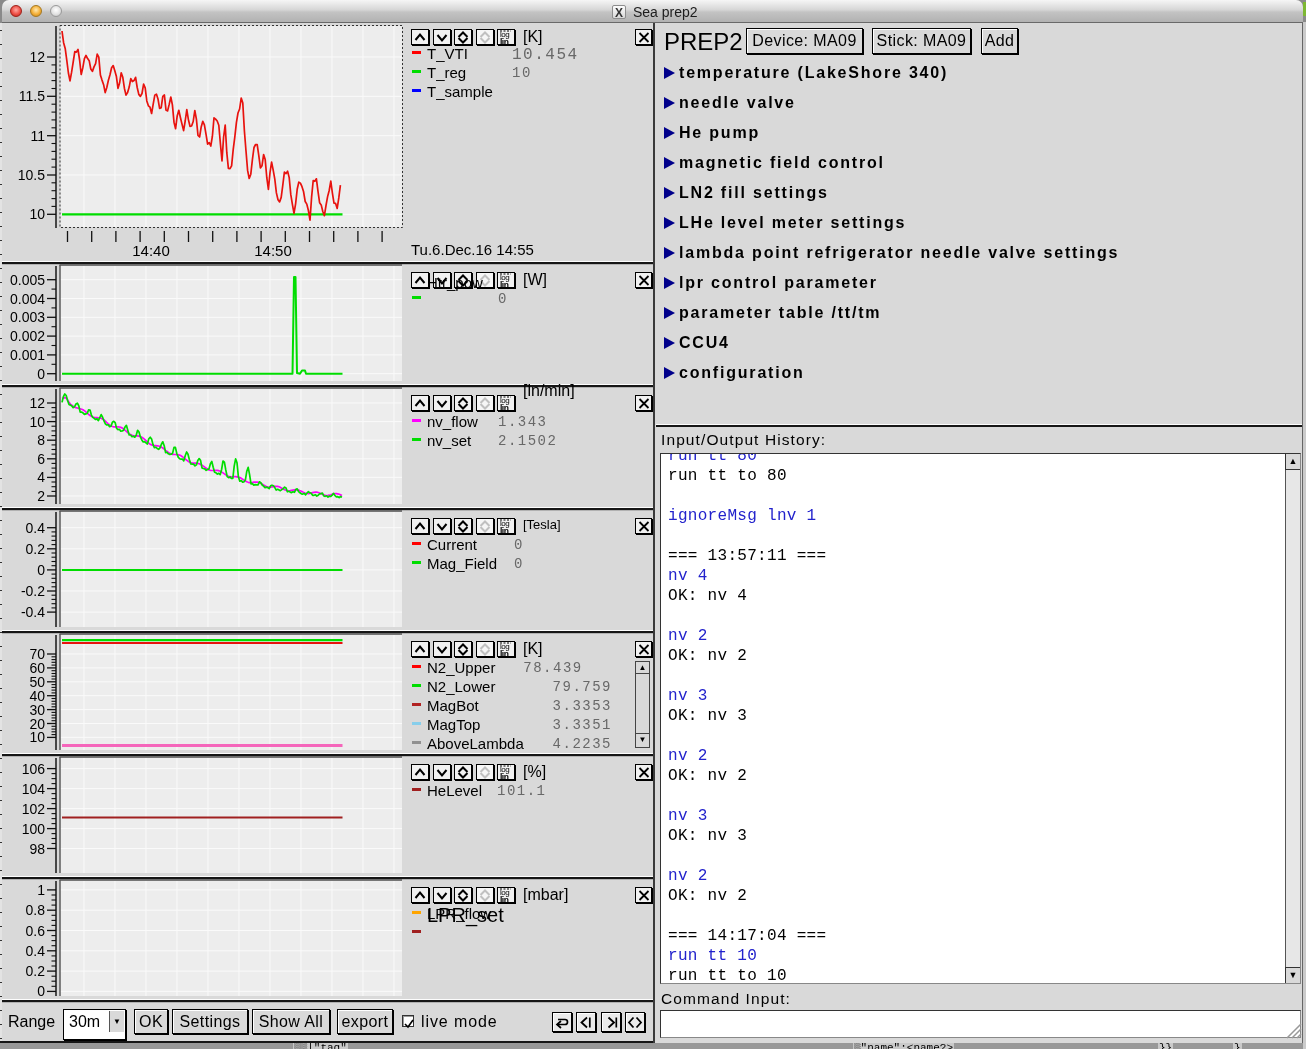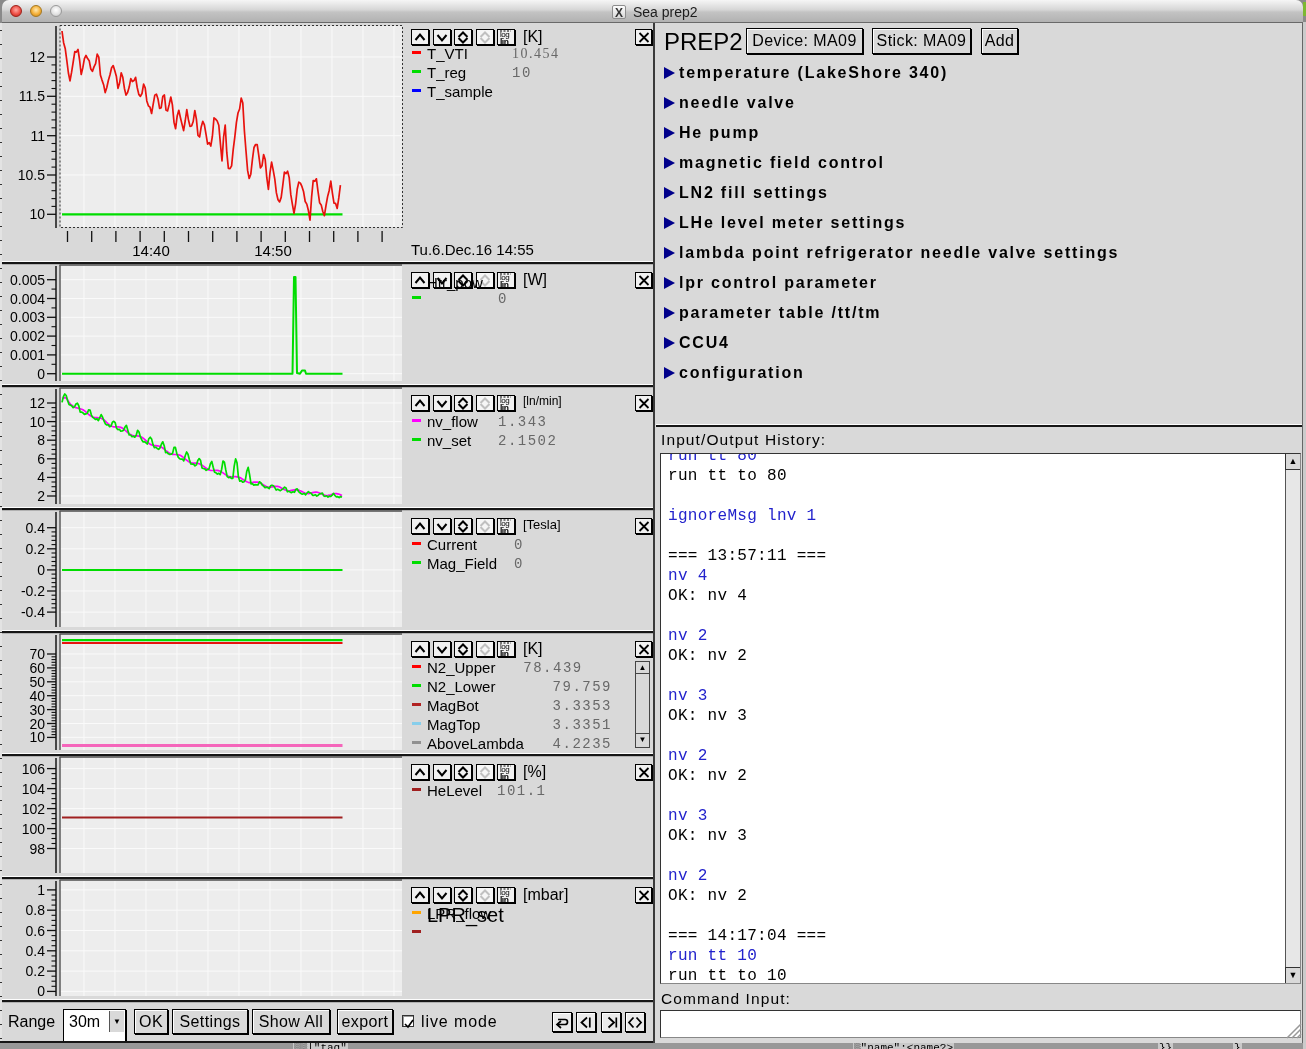--- a/index.html
+++ b/index.html
@@ -416,21 +416,21 @@
     </svg>
   </div>
 <div class="tkb" style="left:635px;top:29px;width:17px;height:16px;background:#f1f1f1">
     <svg width="16" height="15">
       <path d="M3.5,3 L12.5,12 M12.5,3 L3.5,12" fill="none" stroke="#000" stroke-width="1.8"></path>
     </svg>
   </div>
 <div style="position:absolute;left:523px;top:28px;font-size:16px">[K]</div>
 <div style="position:absolute;left:412px;top:51px;width:9px;height:3px;background:#ff0000"></div>
 <div style="position:absolute;left:427px;top:45px;font-size:15px">T_VTI</div>
-<div style="position:absolute;left:512px;top:46px;font-family:Liberation Serif, serif;font-size:14px;letter-spacing:1.5px;color:#686868">10.454</div>
+<div style="position:absolute;left:512px;top:46px;font-family:Liberation Mono, monospace;font-size:16px;letter-spacing:1.5px;color:#686868">10.454</div>
 <div style="position:absolute;left:412px;top:70px;width:9px;height:3px;background:#00dd00"></div>
 <div style="position:absolute;left:427px;top:64px;font-size:15px">T_reg</div>
 <div style="position:absolute;left:512px;top:65px;font-family:'Liberation Mono',monospace;font-size:14px;letter-spacing:1.5px;color:#686868">10</div>
 <div style="position:absolute;left:412px;top:89px;width:9px;height:3px;background:#0000ff"></div>
 <div style="position:absolute;left:427px;top:83px;font-size:15px">T_sample</div>
 <div style="position:absolute;left:411px;top:241px;font-size:15px">Tu.6.Dec.16 14:55</div>
 <div class="tkb" style="left:411px;top:272px;width:18px;height:16px;background:#f1f1f1">
     <svg width="16" height="15">
       <path d="M3.5,10 L8,4.5 L12.5,10" fill="none" stroke="#000" stroke-width="2"></path>
     </svg>
@@ -491,21 +491,21 @@
       <text x="2" y="7" font-size="8" font-family="Liberation Sans" letter-spacing="-0.5">log</text>
       <text x="2" y="14.5" font-size="8.5" font-weight="bold" font-family="Liberation Sans" letter-spacing="-0.5">lin</text>
       <line x1="2" y1="1" x2="13" y2="1" stroke="#000" stroke-dasharray="2,1.5"></line>
     </svg>
   </div>
 <div class="tkb" style="left:635px;top:395px;width:17px;height:16px;background:#f1f1f1">
     <svg width="16" height="15">
       <path d="M3.5,3 L12.5,12 M12.5,3 L3.5,12" fill="none" stroke="#000" stroke-width="1.8"></path>
     </svg>
   </div>
-<div style="position:absolute;left:523px;top:394px;font-size:12px">[ln/min]</div>
+<div style="position:absolute;left:523px;top:382px;font-size:16px">[ln/min]</div>
 <div style="position:absolute;left:412px;top:419px;width:9px;height:3px;background:#ff00ff"></div>
 <div style="position:absolute;left:427px;top:413px;font-size:15px">nv_flow</div>
 <div style="position:absolute;left:498px;top:414px;font-family:'Liberation Mono',monospace;font-size:14px;letter-spacing:1.5px;color:#686868">1.343</div>
 <div style="position:absolute;left:412px;top:438px;width:9px;height:3px;background:#00dd00"></div>
 <div style="position:absolute;left:427px;top:432px;font-size:15px">nv_set</div>
 <div style="position:absolute;left:498px;top:433px;font-family:'Liberation Mono',monospace;font-size:14px;letter-spacing:1.5px;color:#686868">2.1502</div>
 <div class="tkb" style="left:411px;top:518px;width:18px;height:16px;background:#f1f1f1">
     <svg width="16" height="15">
       <path d="M3.5,10 L8,4.5 L12.5,10" fill="none" stroke="#000" stroke-width="2"></path>
     </svg>
@@ -662,21 +662,21 @@
     <svg width="16" height="15">
       <path d="M3.5,3 L12.5,12 M12.5,3 L3.5,12" fill="none" stroke="#000" stroke-width="1.8"></path>
     </svg>
   </div>
 <div style="position:absolute;left:523px;top:886px;font-size:16px">[mbar]</div>
 <div style="position:absolute;left:412px;top:911px;width:9px;height:3px;background:#ffa500"></div>
 <div style="position:absolute;left:427px;top:905px;font-size:15px">LPR_flow</div>
 <div style="position:absolute;left:412px;top:930px;width:9px;height:3px;background:#a02020"></div>
 <div style="position:absolute;left:427px;top:904px;font-size:20px">LPR_set</div>
 <div style="position:absolute;left:8px;top:1013px;font-size:16px">Range</div>
-<div style="position:absolute;left:63px;top:1009px;width:63px;height:41px;background:#fff;border:1px solid #000;box-shadow:1px 1px 0 #000">
+<div style="position:absolute;left:63px;top:1009px;width:63px;height:31px;background:#fff;border:1px solid #000;box-shadow:1px 1px 0 #000">
     <div style="position:absolute;left:5px;top:3px;font-size:16px">30m</div>
     <div style="position:absolute;right:1px;top:1px;width:15px;height:21px;background:#d9d9d9;border-left:1px solid #555;text-align:center;font-size:8px;line-height:21px">▼</div>
   </div>
 <div class="tkbtn" style="left:134px;top:1009px;width:34px;height:25px">
     <span>OK</span>
   </div>
 <div class="tkbtn" style="left:172px;top:1009px;width:76px;height:25px">
     <span>Settings</span>
   </div>
 <div class="tkbtn" style="left:252px;top:1009px;width:78px;height:25px">

